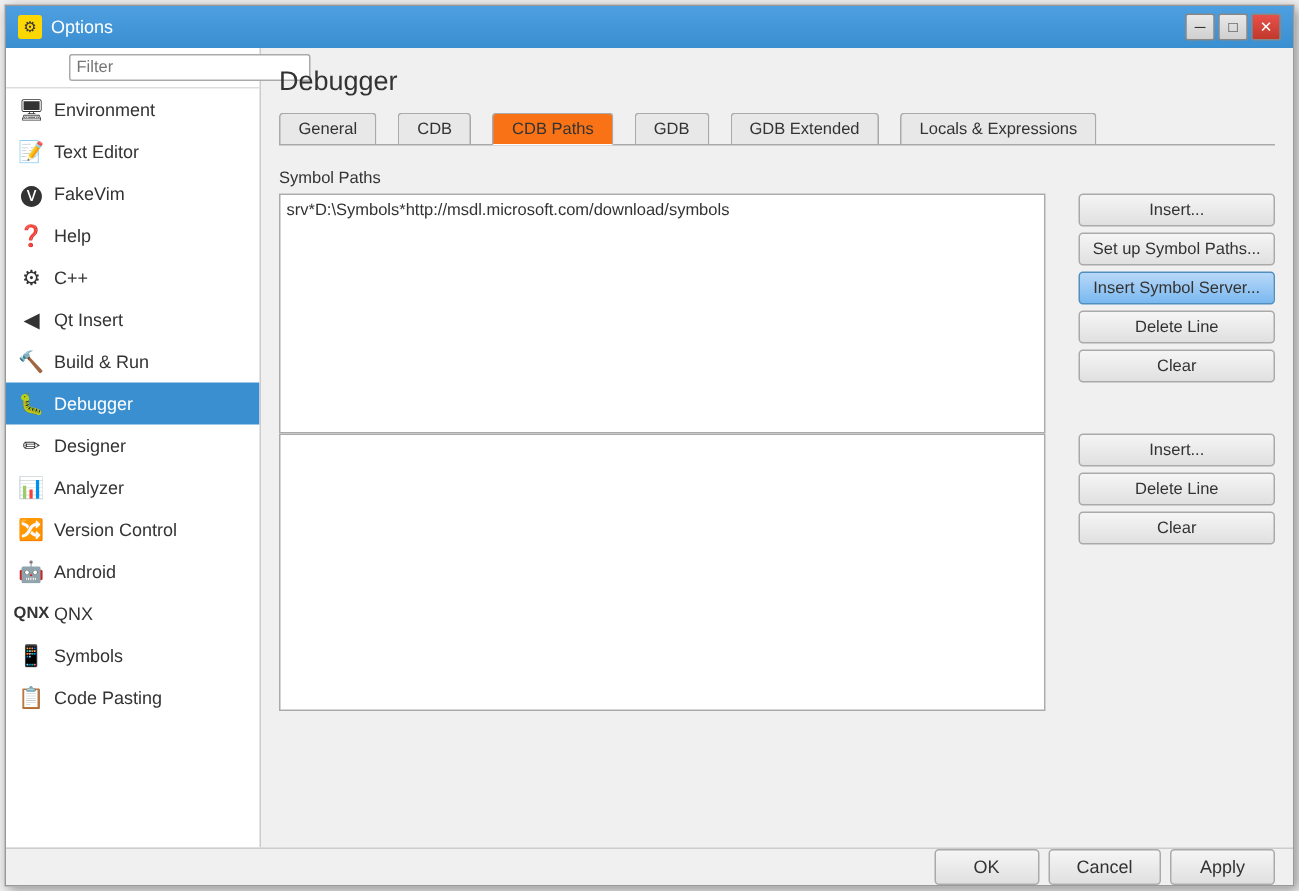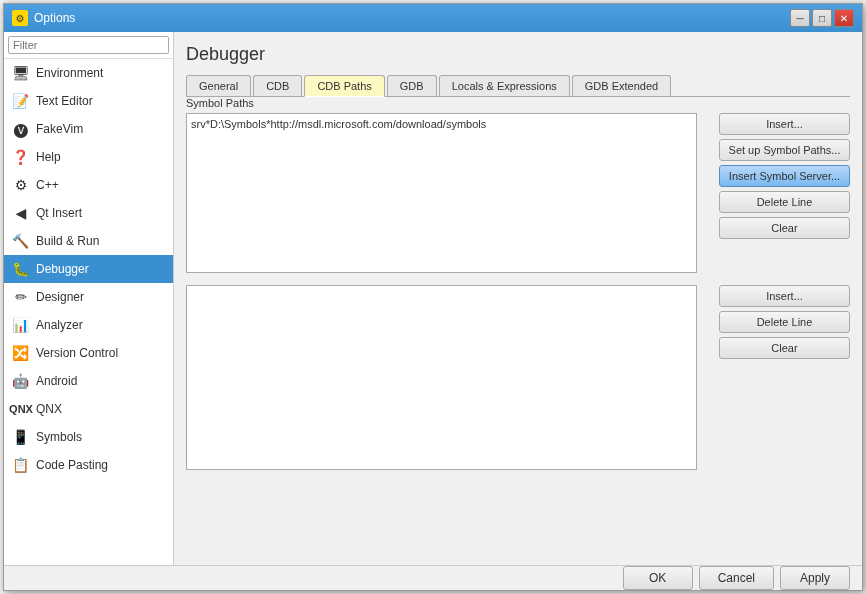--- a/index.html
+++ b/index.html
@@ -92,20 +92,21 @@
       padding: 4px;
       border-bottom: 1px solid #ddd;
     }
     .filter-input {
       width: 100%;
       padding: 2px 4px;
       border: 1px solid #aaa;
       border-radius: 2px;
       font-size: 11px;
       background: white;
+      margin-left: 38px;
     }
     .sidebar-list {
       flex: 1;
       overflow-y: auto;
       position: relative;
     }
     .sidebar-item {
       display: flex;
       align-items: center;
       gap: 6px;
@@ -137,44 +138,43 @@
     }
     .content-title {
       font-size: 18px;
       font-weight: normal;
       color: #333;
       margin-bottom: 10px;
     }
     
     .tabs {
       display: flex;
-      gap: 0;
+      gap: 12px;
       border-bottom: 1px solid #aaa;
-      margin-bottom: 0;
+      margin-bottom: 16px;
     }
     .tab {
       padding: 4px 12px;
       border: 1px solid #aaa;
       border-bottom: none;
       background: #e8e8e8;
       cursor: pointer;
       font-size: 11px;
       color: #333;
       margin-right: 2px;
       border-radius: 3px 3px 0 0;
     }
     .tab.active {
-      background: #fef9c3;
+      background: #f97316;
       border-bottom: 1px solid white;
       margin-bottom: -1px;
       z-index: 1;
     }
     
     .section {
-      margin-bottom: 12px;
     }
     .section-label {
       font-size: 11px;
       color: #333;
       margin-bottom: 4px;
     }
     .section-body {
       display: flex;
       gap: 22px;
     }
@@ -325,22 +325,22 @@
     </div>
 
     <div class="content">
       <div class="content-title">Debugger</div>
 
       <div class="tabs">
         <div class="tab">General</div>
         <div class="tab">CDB</div>
         <div class="tab active">CDB Paths</div>
         <div class="tab">GDB</div>
+        <div class="tab">GDB Extended</div>
         <div class="tab">Locals &amp; Expressions</div>
-        <div class="tab">GDB Extended</div>
       </div>
 
       <div class="section">
         <div class="section-label">Symbol Paths</div>
         <div class="section-body">
           <div class="text-area-container">
             <span>srv*D:\Symbols*http://msdl.microsoft.com/download/symbols</span>
           </div>
           <div class="buttons-col">
             <button class="action-btn">Insert...</button>

